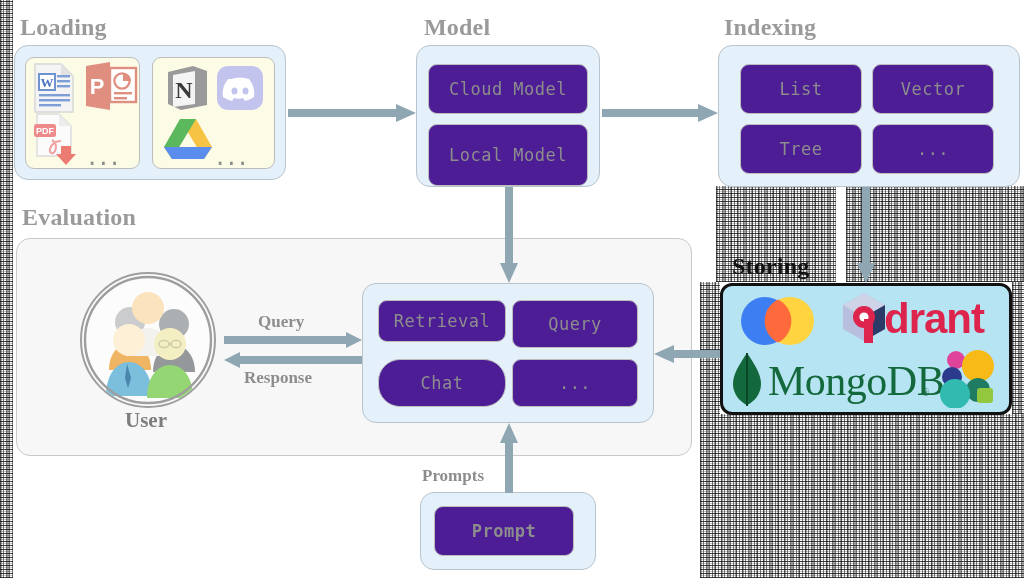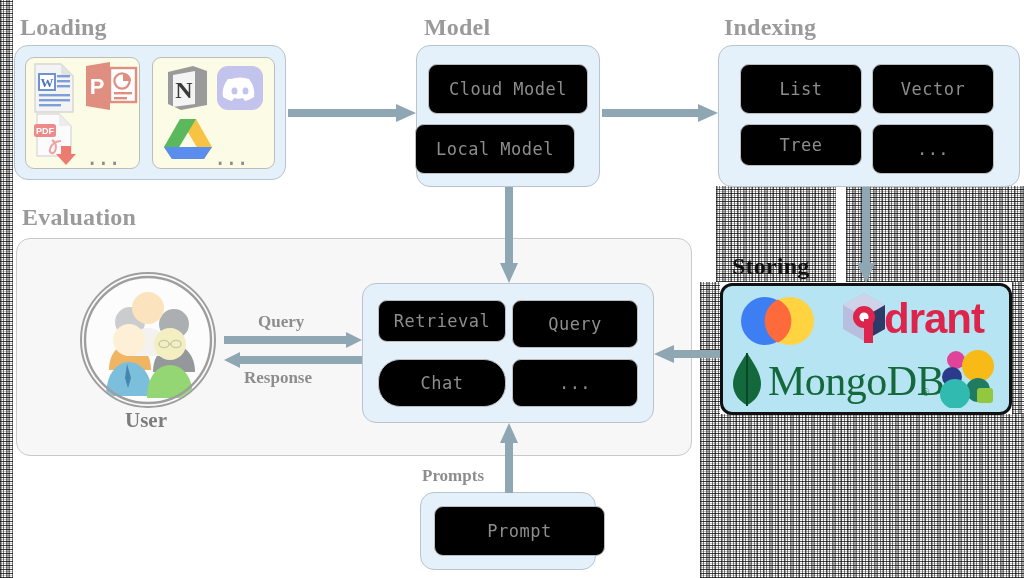--- a/index.html
+++ b/index.html
@@ -50,21 +50,21 @@
     border:3px solid #111111;
     border-radius:12px;
   }
 
   
   .chip{
     position:absolute;
     box-sizing:border-box;
     border:1.5px solid #bdbdbd;
     border-radius:9px;
-    background:#000000;
+    background:#4c1d95;
     display:flex;align-items:center;justify-content:center;
     font-family:"DejaVu Sans Mono","Liberation Mono",monospace;
     font-size:17px;
     color:#8d8d8d;
     letter-spacing:.5px;
     white-space:nowrap;
   }
   .chip.cream{ background:#fcfbe6; }
 
   
@@ -171,32 +171,32 @@
     <path d="M18 3 L34 3 L50 31 L42 43 Z" fill="#f6c344"></path>
     <path d="M18 3 L2 31 L10 43 L34 3 Z" fill="#5cb85c"></path>
     <path d="M2 31 L10 43 H42 L50 31 Z" fill="#5b8def"></path>
   </svg>
   <div class="dots" style="left:216px;top:143px;">...</div>
 
   <div class="panel" style="left:416px;top:45px;width:184px;height:142px;"></div>
   <div class="chip" style="left:428px;top:64px;width:160px;height:50px;">
     <span>Cloud Model</span>
   </div>
-  <div class="chip" style="left:415px;top:124px;width:160px;height:50px;">
+  <div class="chip" style="left:428px;top:124px;width:160px;height:62px;">
     <span>Local Model</span>
   </div>
 
   <div class="panel" style="left:718px;top:45px;width:302px;height:142px;"></div>
   <div class="chip" style="left:740px;top:64px;width:122px;height:50px;">
     <span>List</span>
   </div>
   <div class="chip" style="left:872px;top:64px;width:122px;height:50px;">
     <span>Vector</span>
   </div>
-  <div class="chip" style="left:740px;top:124px;width:122px;height:42px;">
+  <div class="chip" style="left:740px;top:124px;width:122px;height:50px;">
     <span>Tree</span>
   </div>
   <div class="chip" style="left:872px;top:124px;width:122px;height:50px;">
     <span>...</span>
   </div>
 
   <div class="panel gray" style="left:16px;top:238px;width:676px;height:218px;"></div>
 
   <div class="user-circle" style="left:80px;top:272px;width:132px;height:132px;">
     <svg width="132" height="132" viewBox="0 0 132 132">
@@ -239,21 +239,21 @@
     <span>Query</span>
   </div>
   <div class="chip" style="left:378px;top:359px;width:128px;height:48px;border-radius:22px;">
     <span>Chat</span>
   </div>
   <div class="chip" style="left:512px;top:359px;width:126px;height:48px;">
     <span>...</span>
   </div>
 
   <div class="panel" style="left:420px;top:492px;width:176px;height:78px;"></div>
-  <div class="chip" style="left:434px;top:506px;width:171px;height:50px;">
+  <div class="chip" style="left:434px;top:506px;width:140px;height:50px;font-weight:bold;">
     <span>Prompt</span>
   </div>
   <div class="ar-label" style="left:422px;top:466px;">Prompts</div>
 
   <div class="panel store" style="left:720px;top:283px;width:292px;height:132px;"></div>
 
   <svg class="ico" style="left:738px;top:293px;" width="80" height="56" viewBox="0 0 80 56">
     <circle cx="27" cy="28" r="24" fill="#3d7ff2"></circle>
     <circle cx="52" cy="28" r="24" fill="#ffd440"></circle>
     <path d="M40 6.5 a24 24 0 0 0 0 43 a24 24 0 0 0 0 -43 Z" fill="#ff6a3d"></path>

